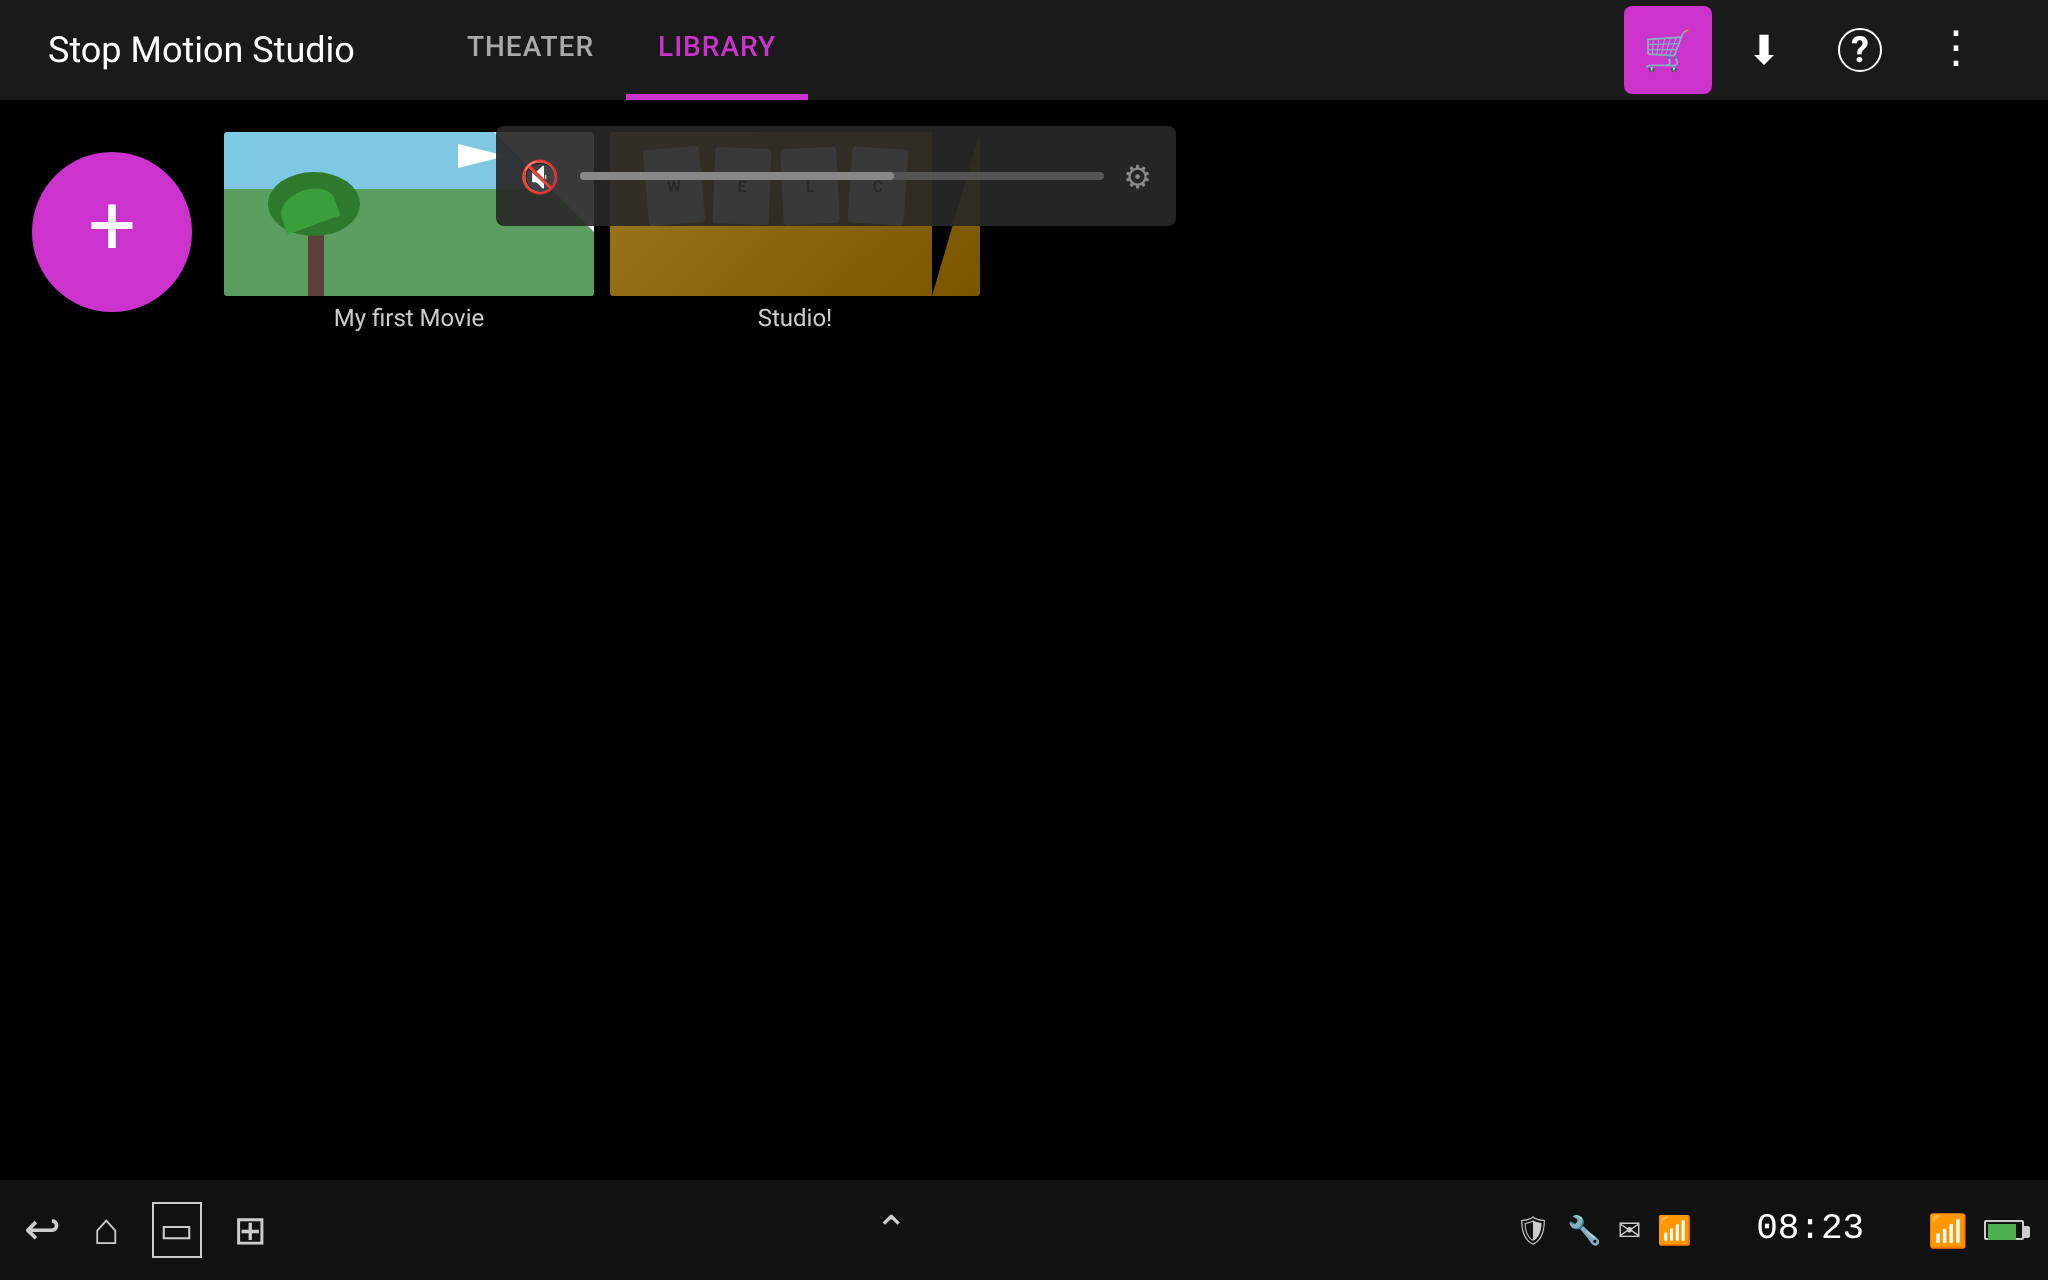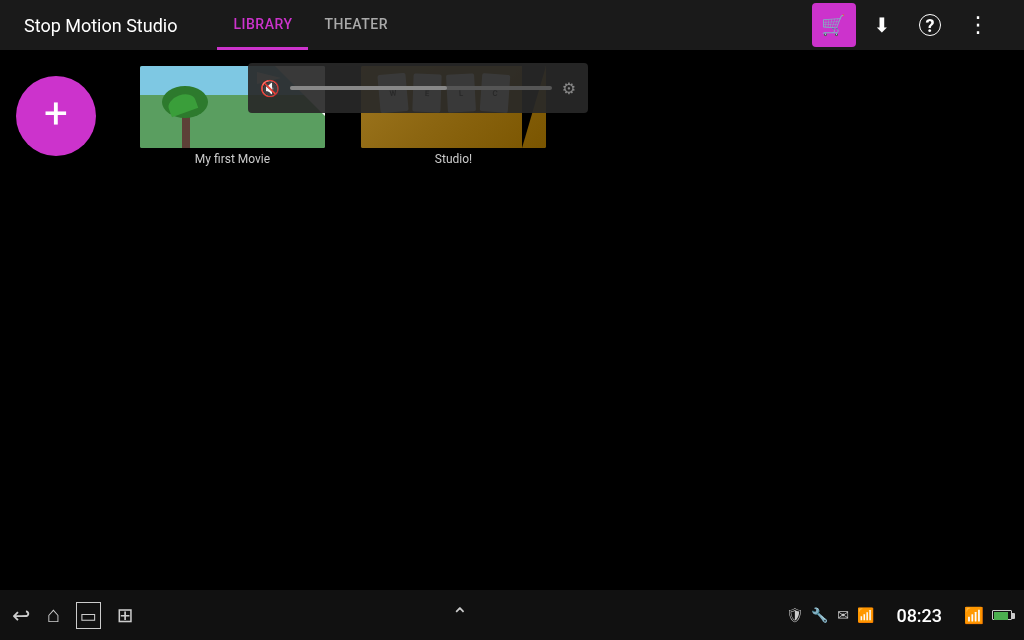--- a/index.html
+++ b/index.html
@@ -108,21 +108,20 @@
       line-height: 1;
       margin-top: -4px;
     }
 
     
     .project-item {
       display: flex;
       flex-direction: column;
       align-items: center;
       cursor: pointer;
-      margin-left: 28px;
     }
     .project-thumbnail {
       width: 185px;
       height: 82px;
       object-fit: cover;
       border-radius: 2px;
       overflow: hidden;
       position: relative;
     }
     .thumb-green-bg {
@@ -236,21 +235,22 @@
     }
     .status-right {
       display: flex;
       align-items: center;
       gap: 8px;
     }
     .clock {
       font-size: 18px;
       font-weight: 500;
       color: #fff;
-      margin: 0 14px;
+      margin: 0 24px;
+      font-family: Liberation Mono, monospace;
     }
     .battery-container {
       display: flex;
       align-items: center;
       gap: 2px;
     }
     .battery-bar {
       width: 20px;
       height: 10px;
       border: 1.5px solid #ccc;
@@ -271,25 +271,25 @@
       width: 14px; height: 8px;
       background: #4caf50;
     }
   </style>
 </head>
 <body>
 
 <div class="top-bar">
   <span class="app-title">Stop Motion Studio</span>
   <div class="tabs">
+    <div class="tab">
+      <span>THEATER</span>
+    </div>
     <div class="tab active">
       <span>LIBRARY</span>
-    </div>
-    <div class="tab">
-      <span>THEATER</span>
     </div>
   </div>
   <div class="top-bar-actions">
     <div class="action-btn cart">
       <span>🛒</span>
     </div>
     <div class="action-btn">
       <span>⬇</span>
     </div>
     <div class="action-btn">

